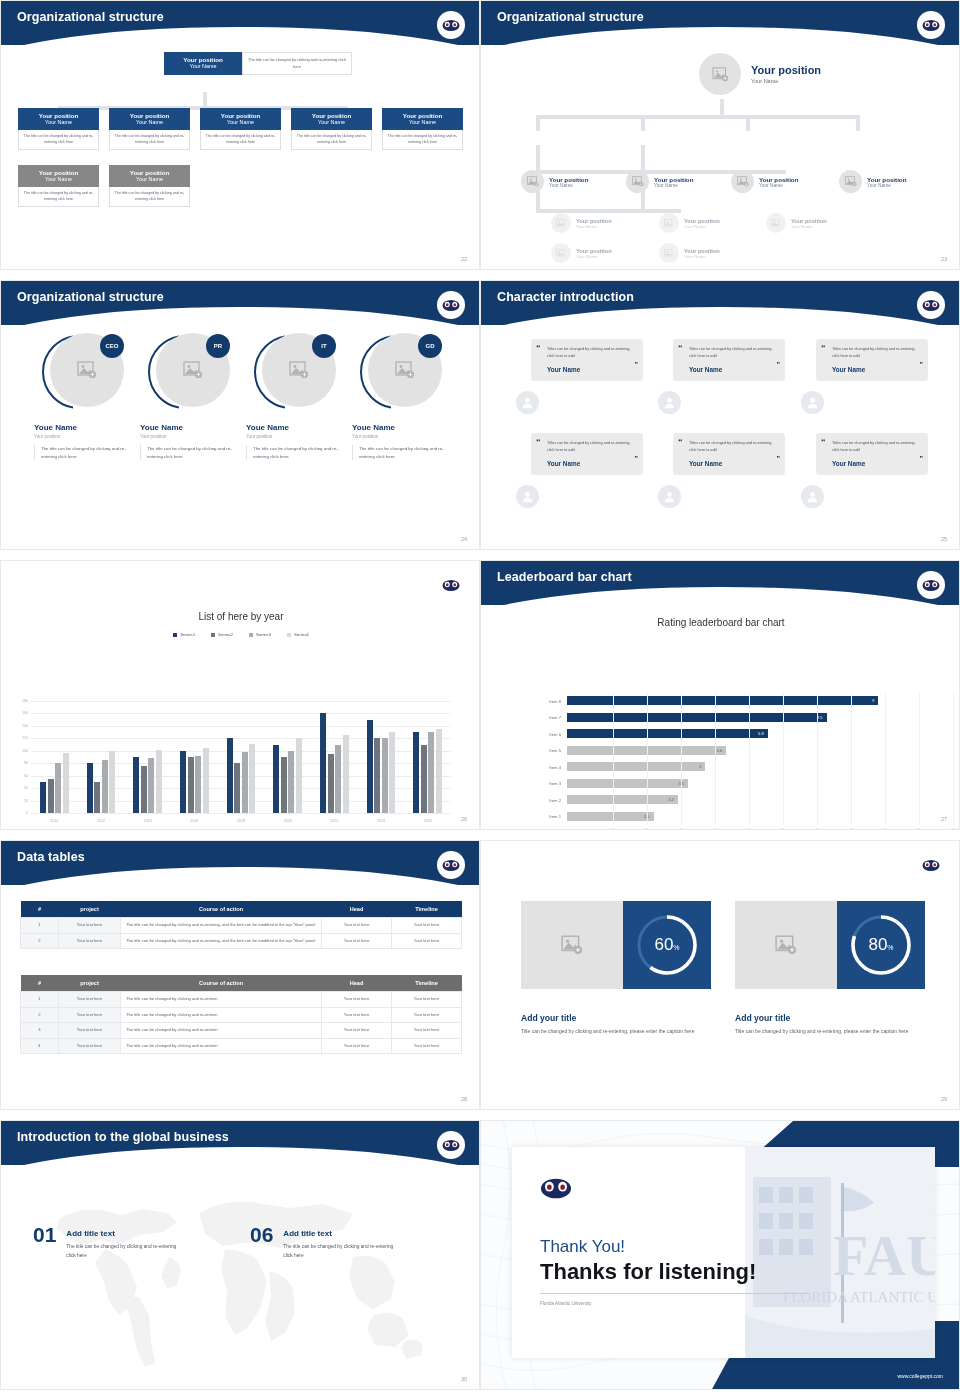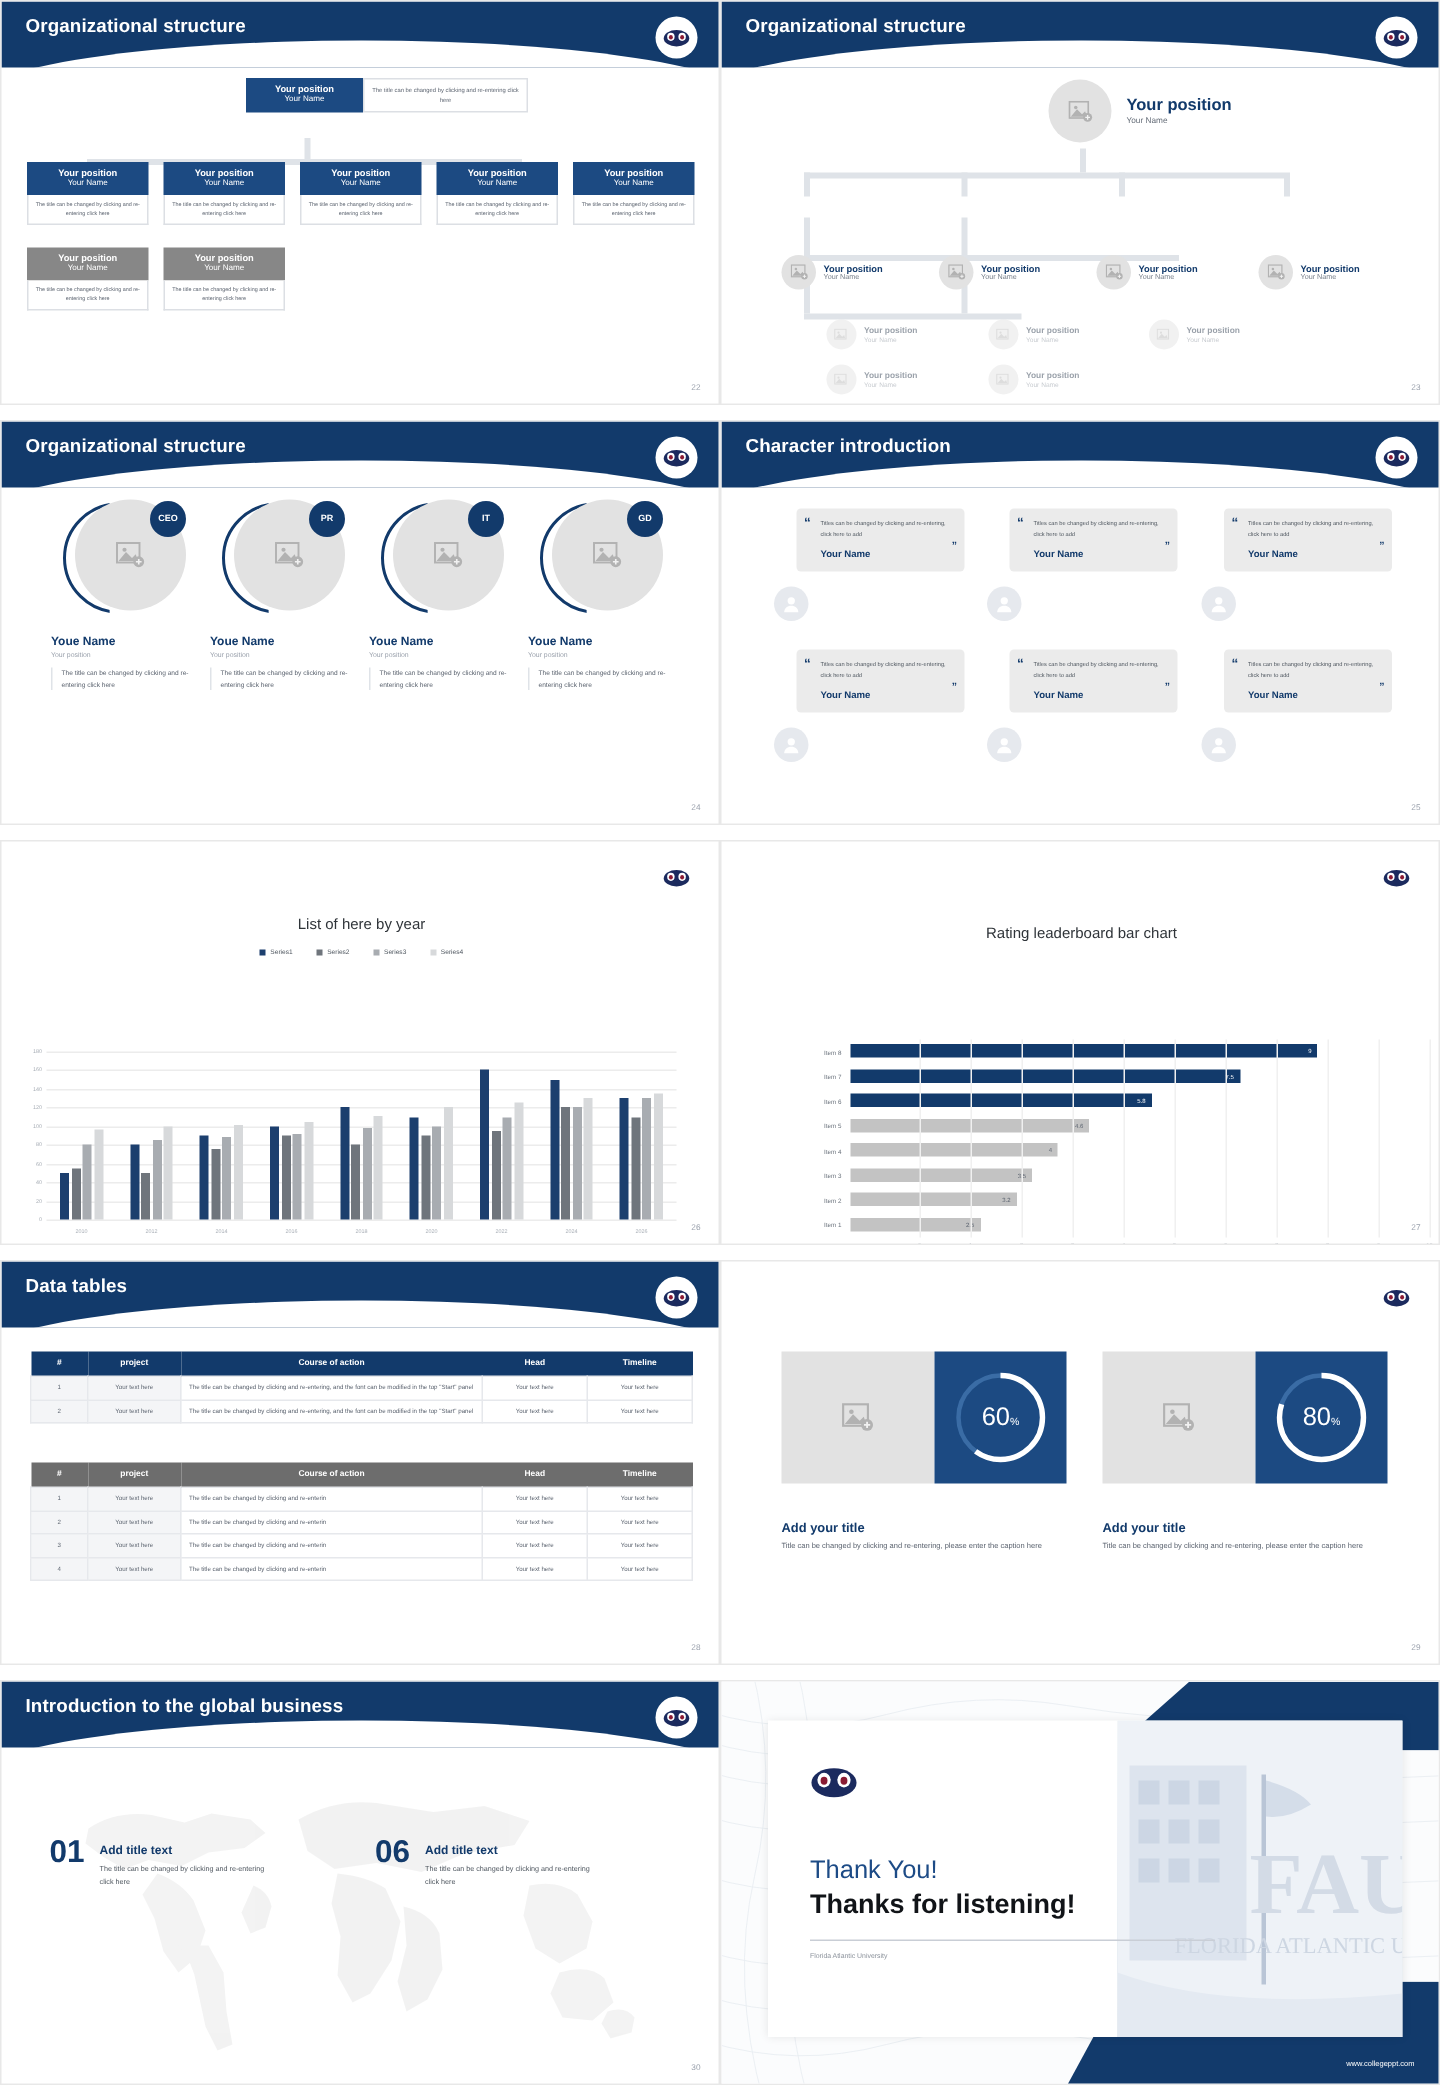--- a/index.html
+++ b/index.html
@@ -213,21 +213,21 @@
     position: absolute; left: 31px; top: 26px; width: 423px; height: 211px;
     background: #ffffff; box-shadow: 0 0 6px rgba(0,0,0,.10);
     overflow: hidden;
   }
   .ty-photo {
     position: absolute; right: 0; top: 0; width: 190px; height: 211px;
     background: linear-gradient(160deg,#e9eef5 0%,#d7e0ec 45%,#c2cede 100%);
     overflow: hidden;
   }
   .ty-t1 { position: absolute; left: 28px; top: 90px; font-size: 17px; color: #1d4b86; }
-  .ty-t2 { position: absolute; left: 28px; top: 112px; font-size: 18px; font-weight: bold; color: #111418; }
+  .ty-t2 { position: absolute; left: 28px; top: 112px; font-size: 22px; font-weight: bold; color: #111418; }
   .ty-rule { position: absolute; left: 28px; top: 146px; width: 270px; height: 0.5px; background: #c9ced6; }
   .ty-sub { position: absolute; left: 28px; top: 154px; font-size: 4.6px; color: #8b929b; }
   .ty-logo { position: absolute; left: 28px; top: 30px; }
   .ty-url { position: absolute; right: 18px; bottom: 12px; font-size: 5px; color: #ffffff; }
   .ty-wedge {
     position: absolute; right: 0; bottom: 0; width: 250px; height: 70px;
     background: #123a6b;
     clip-path: polygon(38px 0, 100% 0, 100% 100%, 0 100%);
   }
   .ty-wedge2 {
@@ -815,20 +815,24 @@
               <div class="bar" style="height: 84px; background: rgb(215, 217, 219);"></div>
               <div class="xlbl">2026</div>
             </div>
           </div>
         </div>
     </div>
     <div class="pg">26</div>
   </div>
 
   <div class="slide">
+    <div class="hdr">
+      <div class="hdr-title">Leaderboard bar chart</div>
+      <div class="curve"></div>
+    </div>
     <div class="logo-badge">
       <svg width="18" height="13" viewBox="0 0 36 26">
           <ellipse cx="18" cy="13" rx="17" ry="11" fill="#1b2a5e"></ellipse>
           <ellipse cx="10.5" cy="11" rx="5" ry="5.5" fill="#fff"></ellipse>
           <ellipse cx="25.5" cy="11" rx="5" ry="5.5" fill="#fff"></ellipse>
           <ellipse cx="10.5" cy="11.5" rx="2.6" ry="3" fill="#8a1b33"></ellipse>
           <ellipse cx="25.5" cy="11.5" rx="2.6" ry="3" fill="#8a1b33"></ellipse>
           <path d="M18 17 l-3 4 h6 z" fill="#1b2a5e"></path>
         </svg>
     </div>

